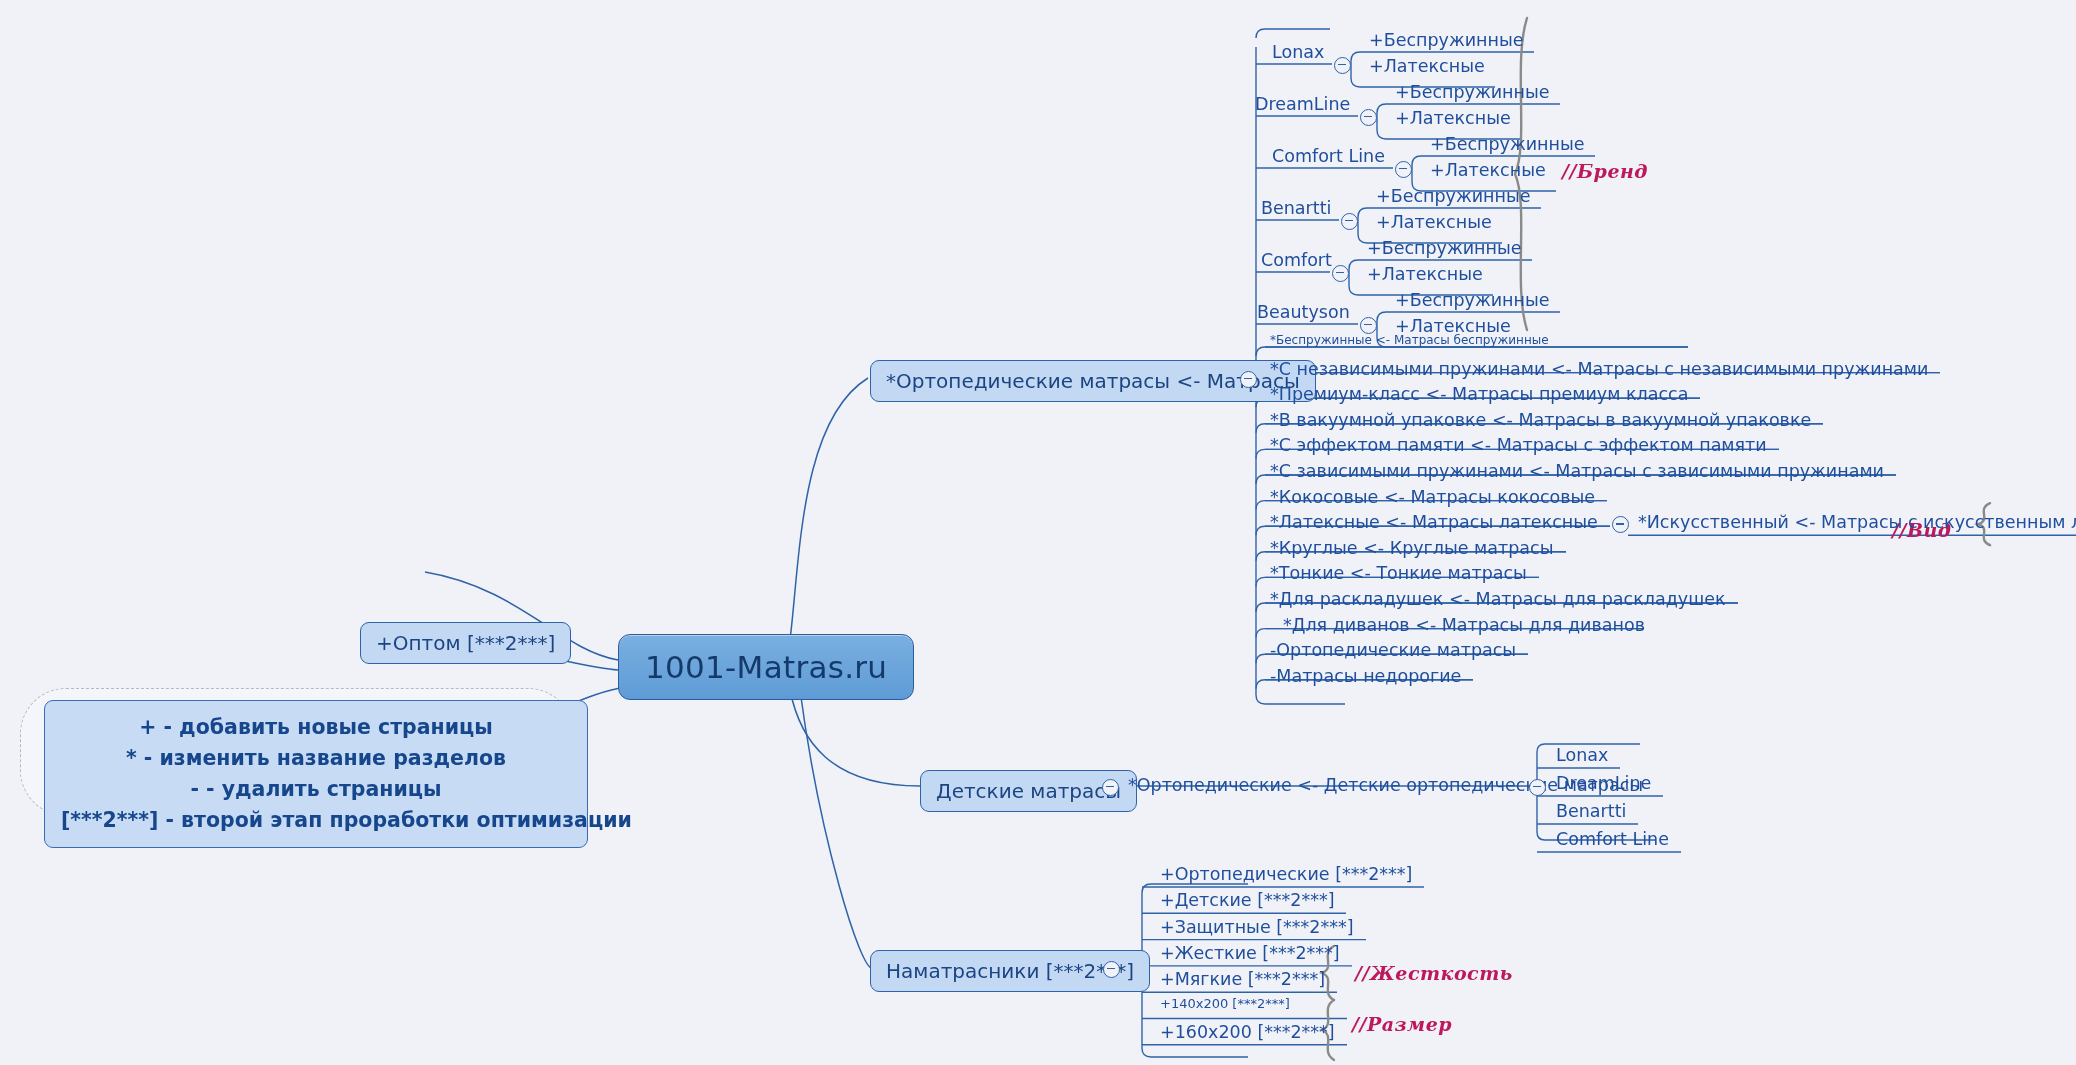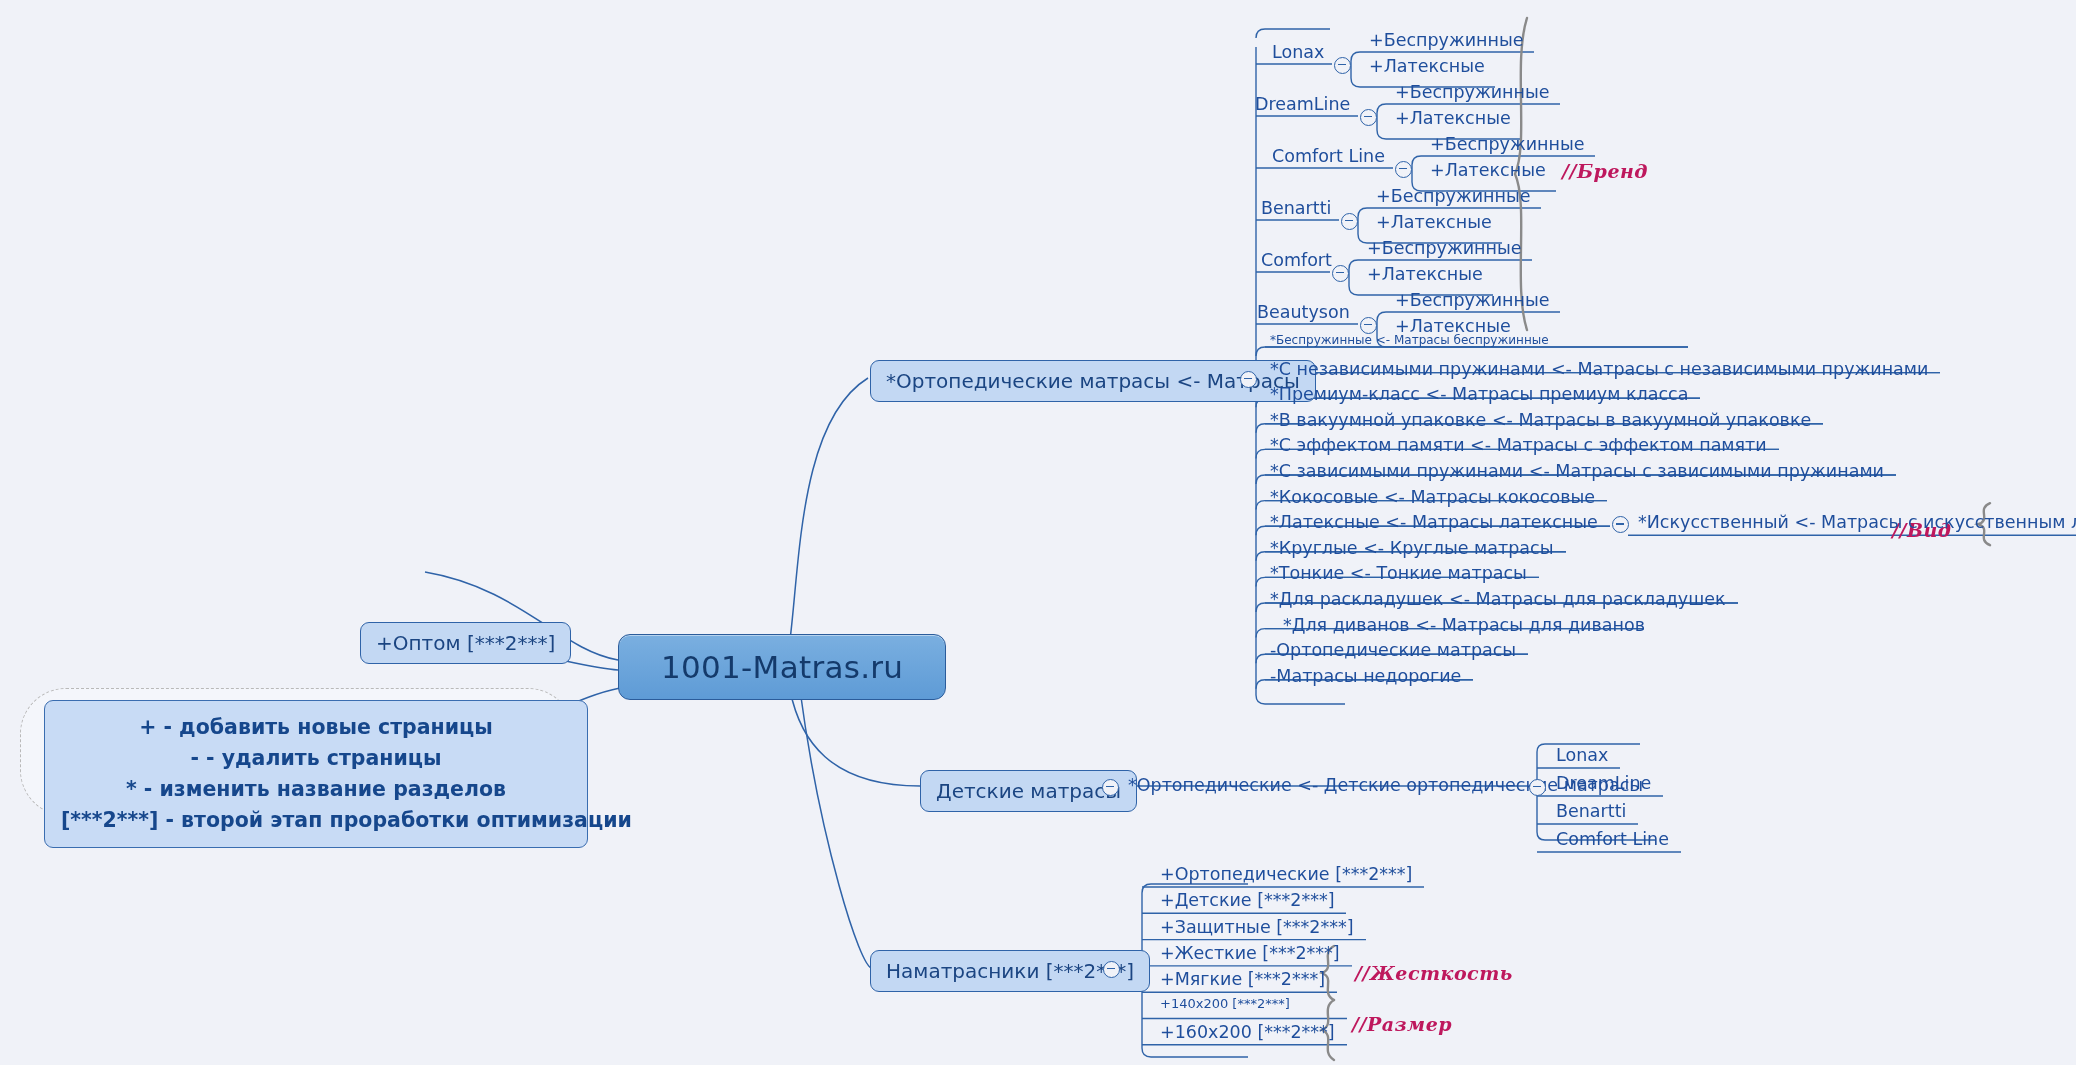--- a/index.html
+++ b/index.html
@@ -12,21 +12,21 @@
   #canvas{position:absolute;left:0;top:0;width:2076px;height:1065px;}
   svg.links{position:absolute;left:0;top:0;width:2076px;height:1065px;pointer-events:none;}
 
   
   .node{position:absolute;white-space:nowrap;color:#1f4e9c;}
 
   .root{
     background:linear-gradient(#7aafe0,#5e9bd6);
     border:1.6px solid #2b5c9b;border-radius:12px;
     color:#143a6b;font-size:31px;letter-spacing:.3px;
-    padding:14px 42px;
+    padding:14px 26px;
     box-shadow:0 1px 0 rgba(255,255,255,.45) inset;
   }
   .box{
     background:#c3d8f3;border:1.4px solid #2f63a8;border-radius:9px;
     font-size:20px;padding:8px 15px;color:#1b4582;
   }
   .legendwrap{position:absolute;}
   .legend-cloud{
     position:absolute;left:0;top:0;
     background:#f4f6fb;
@@ -193,22 +193,22 @@
 
 
   <div class="node box" style="left:360px;top:622px;">
     <span>+Оптом [***2***]</span>
   </div>
 
   <div class="legendwrap" style="left:20px;top:688px;width:560px;height:130px;text-align:center;">
     <div class="legend-cloud" style="width:552px;height:126px;"></div>
     <div class="legend" style="left:24px;top:12px;width:510px;">
       <div>+ - добавить новые страницы</div>
+      <div>* - изменить название разделов</div>
       <div>- - удалить страницы</div>
-      <div>* - изменить название разделов</div>
       <div>[***2***] - второй этап проработки оптимизации</div>
     </div>
   </div>
 
   <div class="node box" style="left:870px;top:360px;">
     <span>*Ортопедические матрасы &lt;- Матрасы</span>
   </div>
   <div class="toggle" style="left:1240px;top:371px;"></div>
 
   <div class="ann" style="left:1562px;top:160px;">//Бренд</div>

